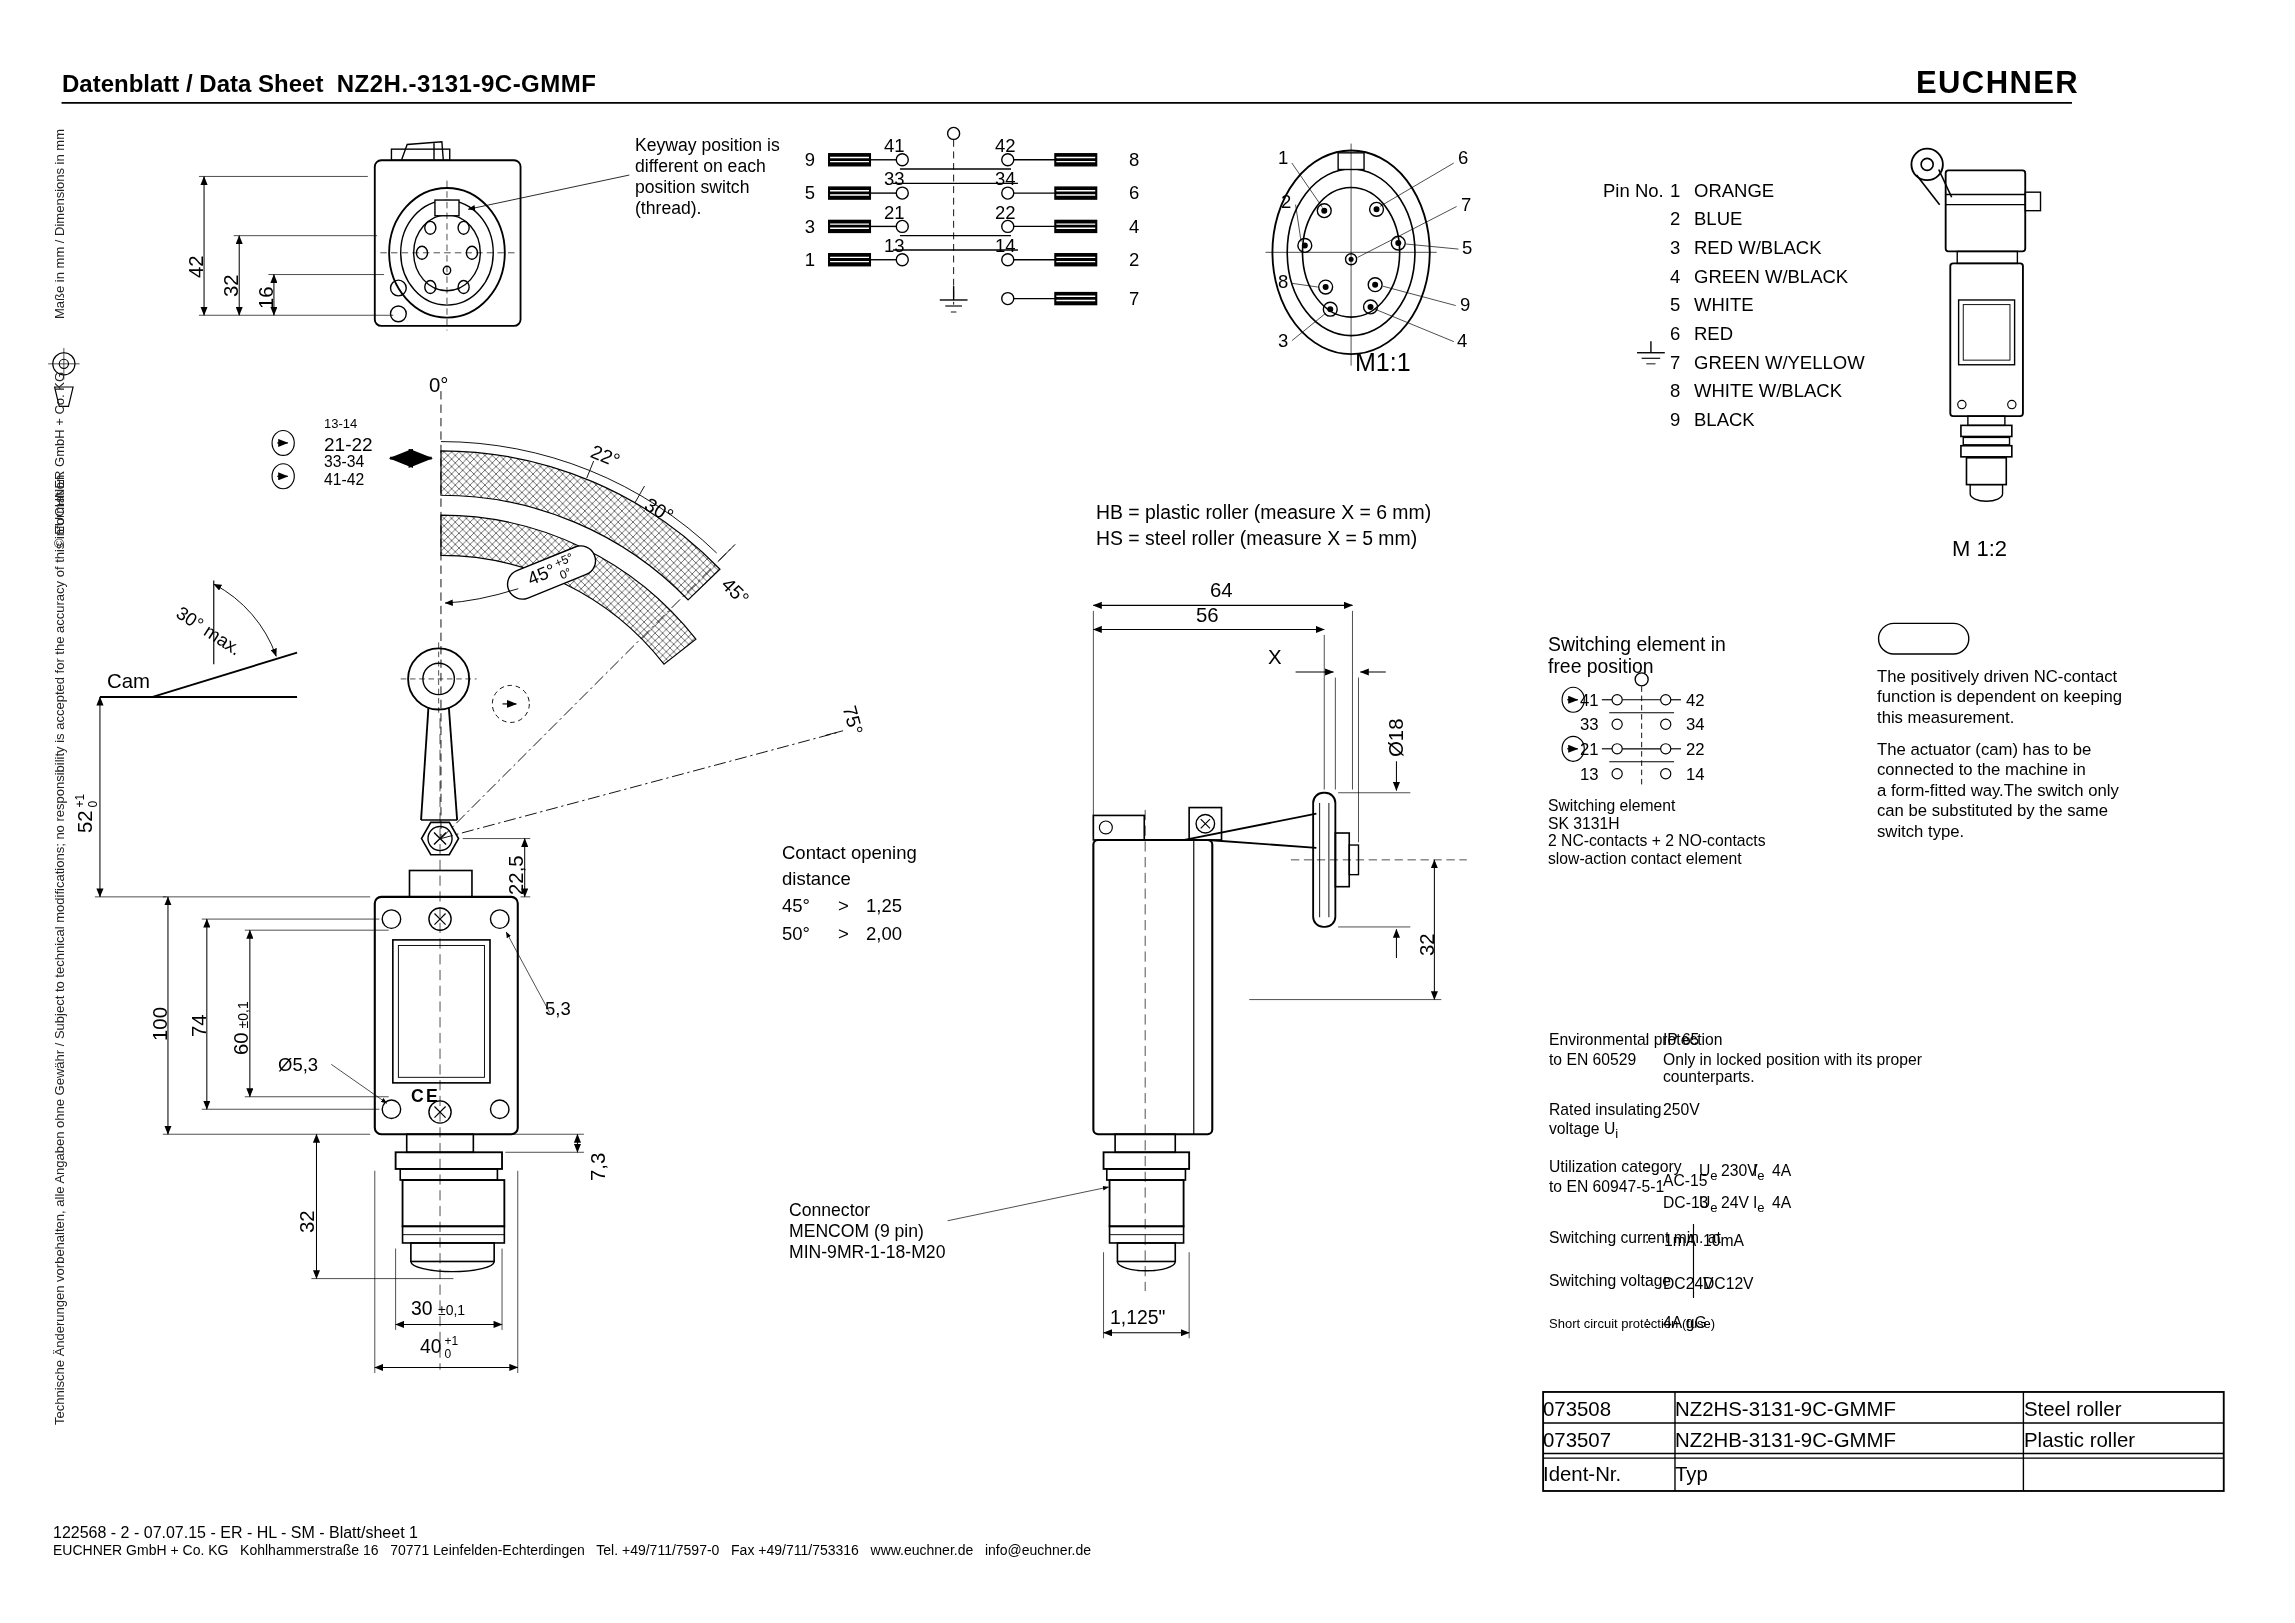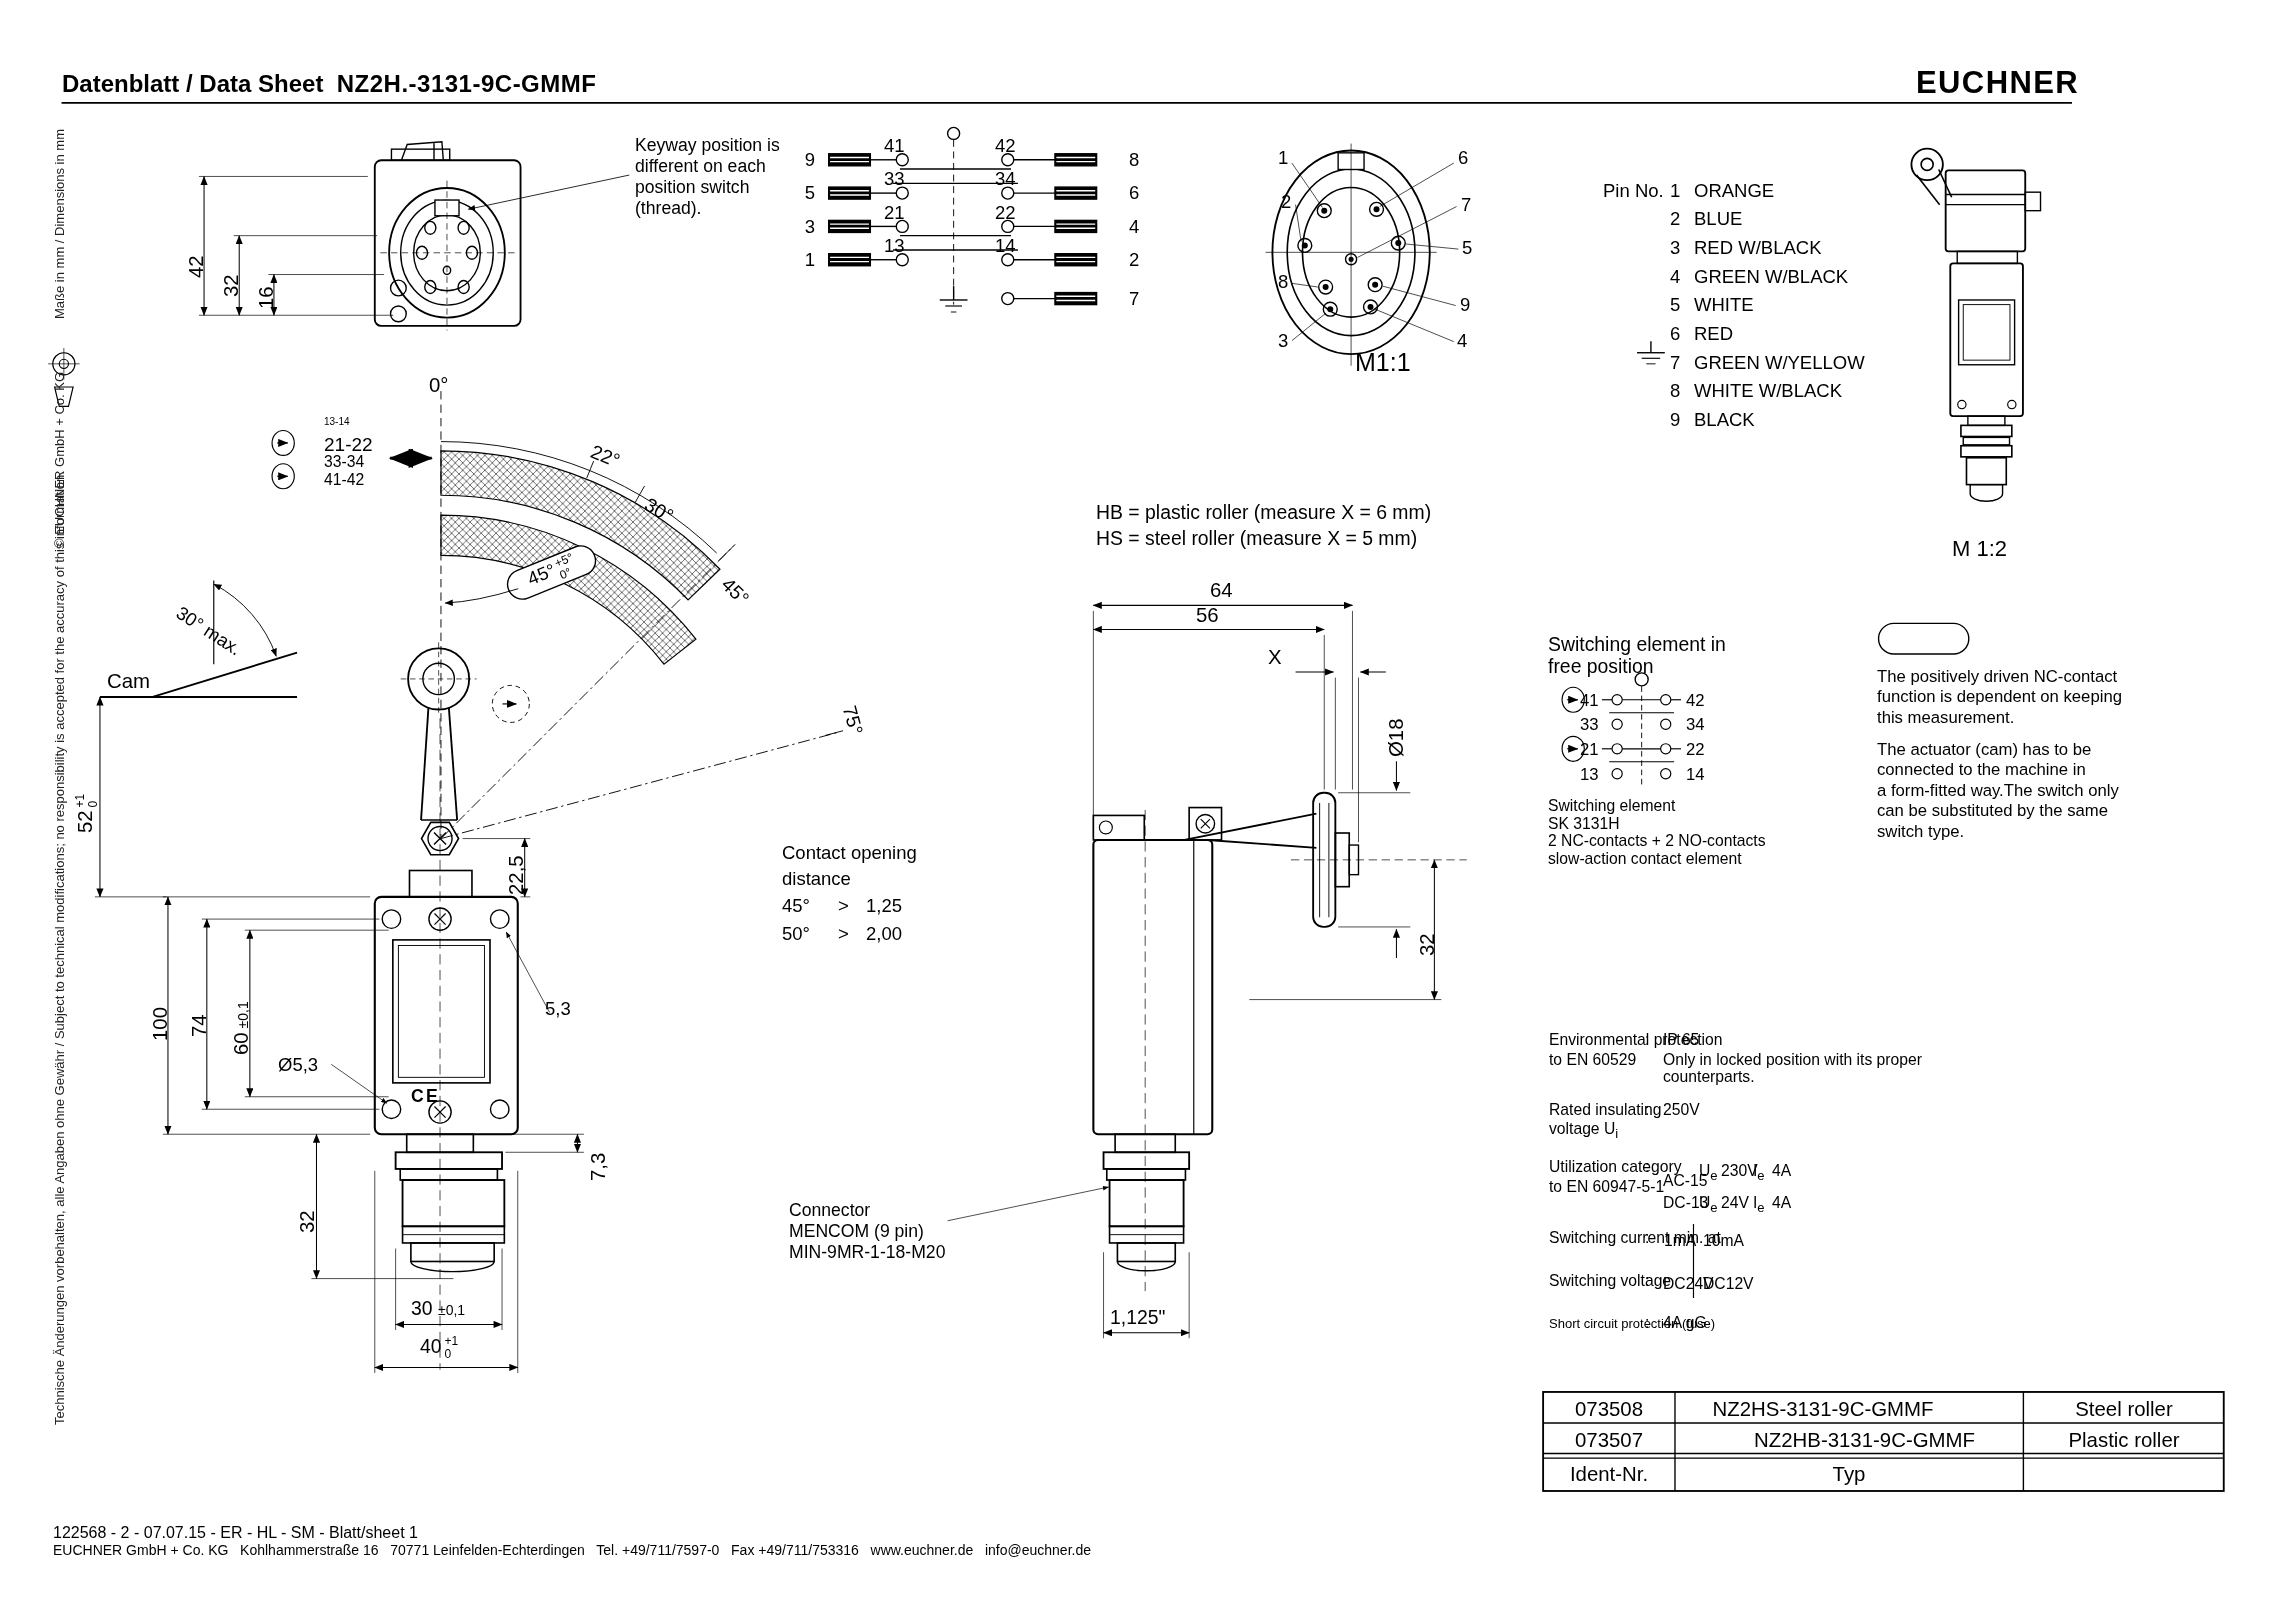--- a/index.html
+++ b/index.html
@@ -8,21 +8,21 @@
   .lbl{position:absolute;white-space:nowrap;font-size:18.5px;}
   .vlbl{position:absolute;white-space:nowrap;font-size:20.4px;transform:rotate(-90deg);transform-origin:0 0;}
   .albl{position:absolute;white-space:nowrap;font-size:19.4px;transform-origin:0 0;}
   .tstack{display:inline-flex;flex-direction:column;font-size:12px;line-height:12.5px;vertical-align:top;margin-left:2.8px;}
   .ctr{text-align:center;}
   svg{position:absolute;left:0;top:0;}
   #title{font-size:24px;}
   #brand{font-size:31px;font-weight:bold;letter-spacing:1.4px;}
   .spec{font-size:15.7px;}
   .note{font-size:16.7px;}
-  .otcell{position:absolute;font-size:20.4px;text-align:center;}
+  .otcell{position:absolute;font-size:20.4px;text-align:left;}
   .side{font-size:13px;color:#222;}
 </style>
 </head>
 <body>
 
 <div id="page">
 
 <svg width="2295" height="1623" viewBox="0 0 4960 3507">
   <defs>
     <marker id="ma" viewBox="0 0 10 8" refX="9.5" refY="4" markerWidth="9" markerHeight="7" orient="auto-start-reverse">
@@ -462,21 +462,21 @@
 <div class="lbl ctr" style="left:1666px;top:409px;width:18.5px;">9</div>
 <div class="lbl" style="left:1694px;top:409px;">BLACK</div>
 
 <div class="lbl" style="left:1952px;top:536px;font-size:22px;">M 1:2</div>
 
 <div class="lbl" style="left:429px;top:374px;font-size:20.4px;">0°</div>
 <div class="albl" style="left:596px;top:440px;transform:rotate(22deg);">22°</div>
 <div class="albl" style="left:652px;top:493px;transform:rotate(30deg);">30°</div>
 <div class="albl" style="left:733px;top:573px;transform:rotate(45deg);">45°</div>
 <div class="albl" style="left:860px;top:703px;transform:rotate(75deg);">75°</div>
-<div class="lbl" style="left:324px;top:416px;font-size:10px;">13-14</div>
+<div class="lbl" style="left:324px;top:416px;font-size:13px;">13-14</div>
 <div class="lbl" style="left:324px;top:434px;font-size:19px;">21-22</div>
 <div class="lbl" style="left:324px;top:453px;font-size:15.7px;">33-34</div>
 <div class="lbl" style="left:324px;top:471px;font-size:15.7px;">41-42</div>
 <div class="lbl" style="left:552px;top:572px;transform:translate(-50%,-50%) rotate(-22deg);font-size:18.5px;">
   <span>45°</span><span class="tstack">
         <span>+5°</span>
         <span>0°</span>
       </span>
 </div>
 <div class="albl" style="left:184px;top:602px;transform:rotate(33deg);font-size:18.5px;">30° max.</div>

